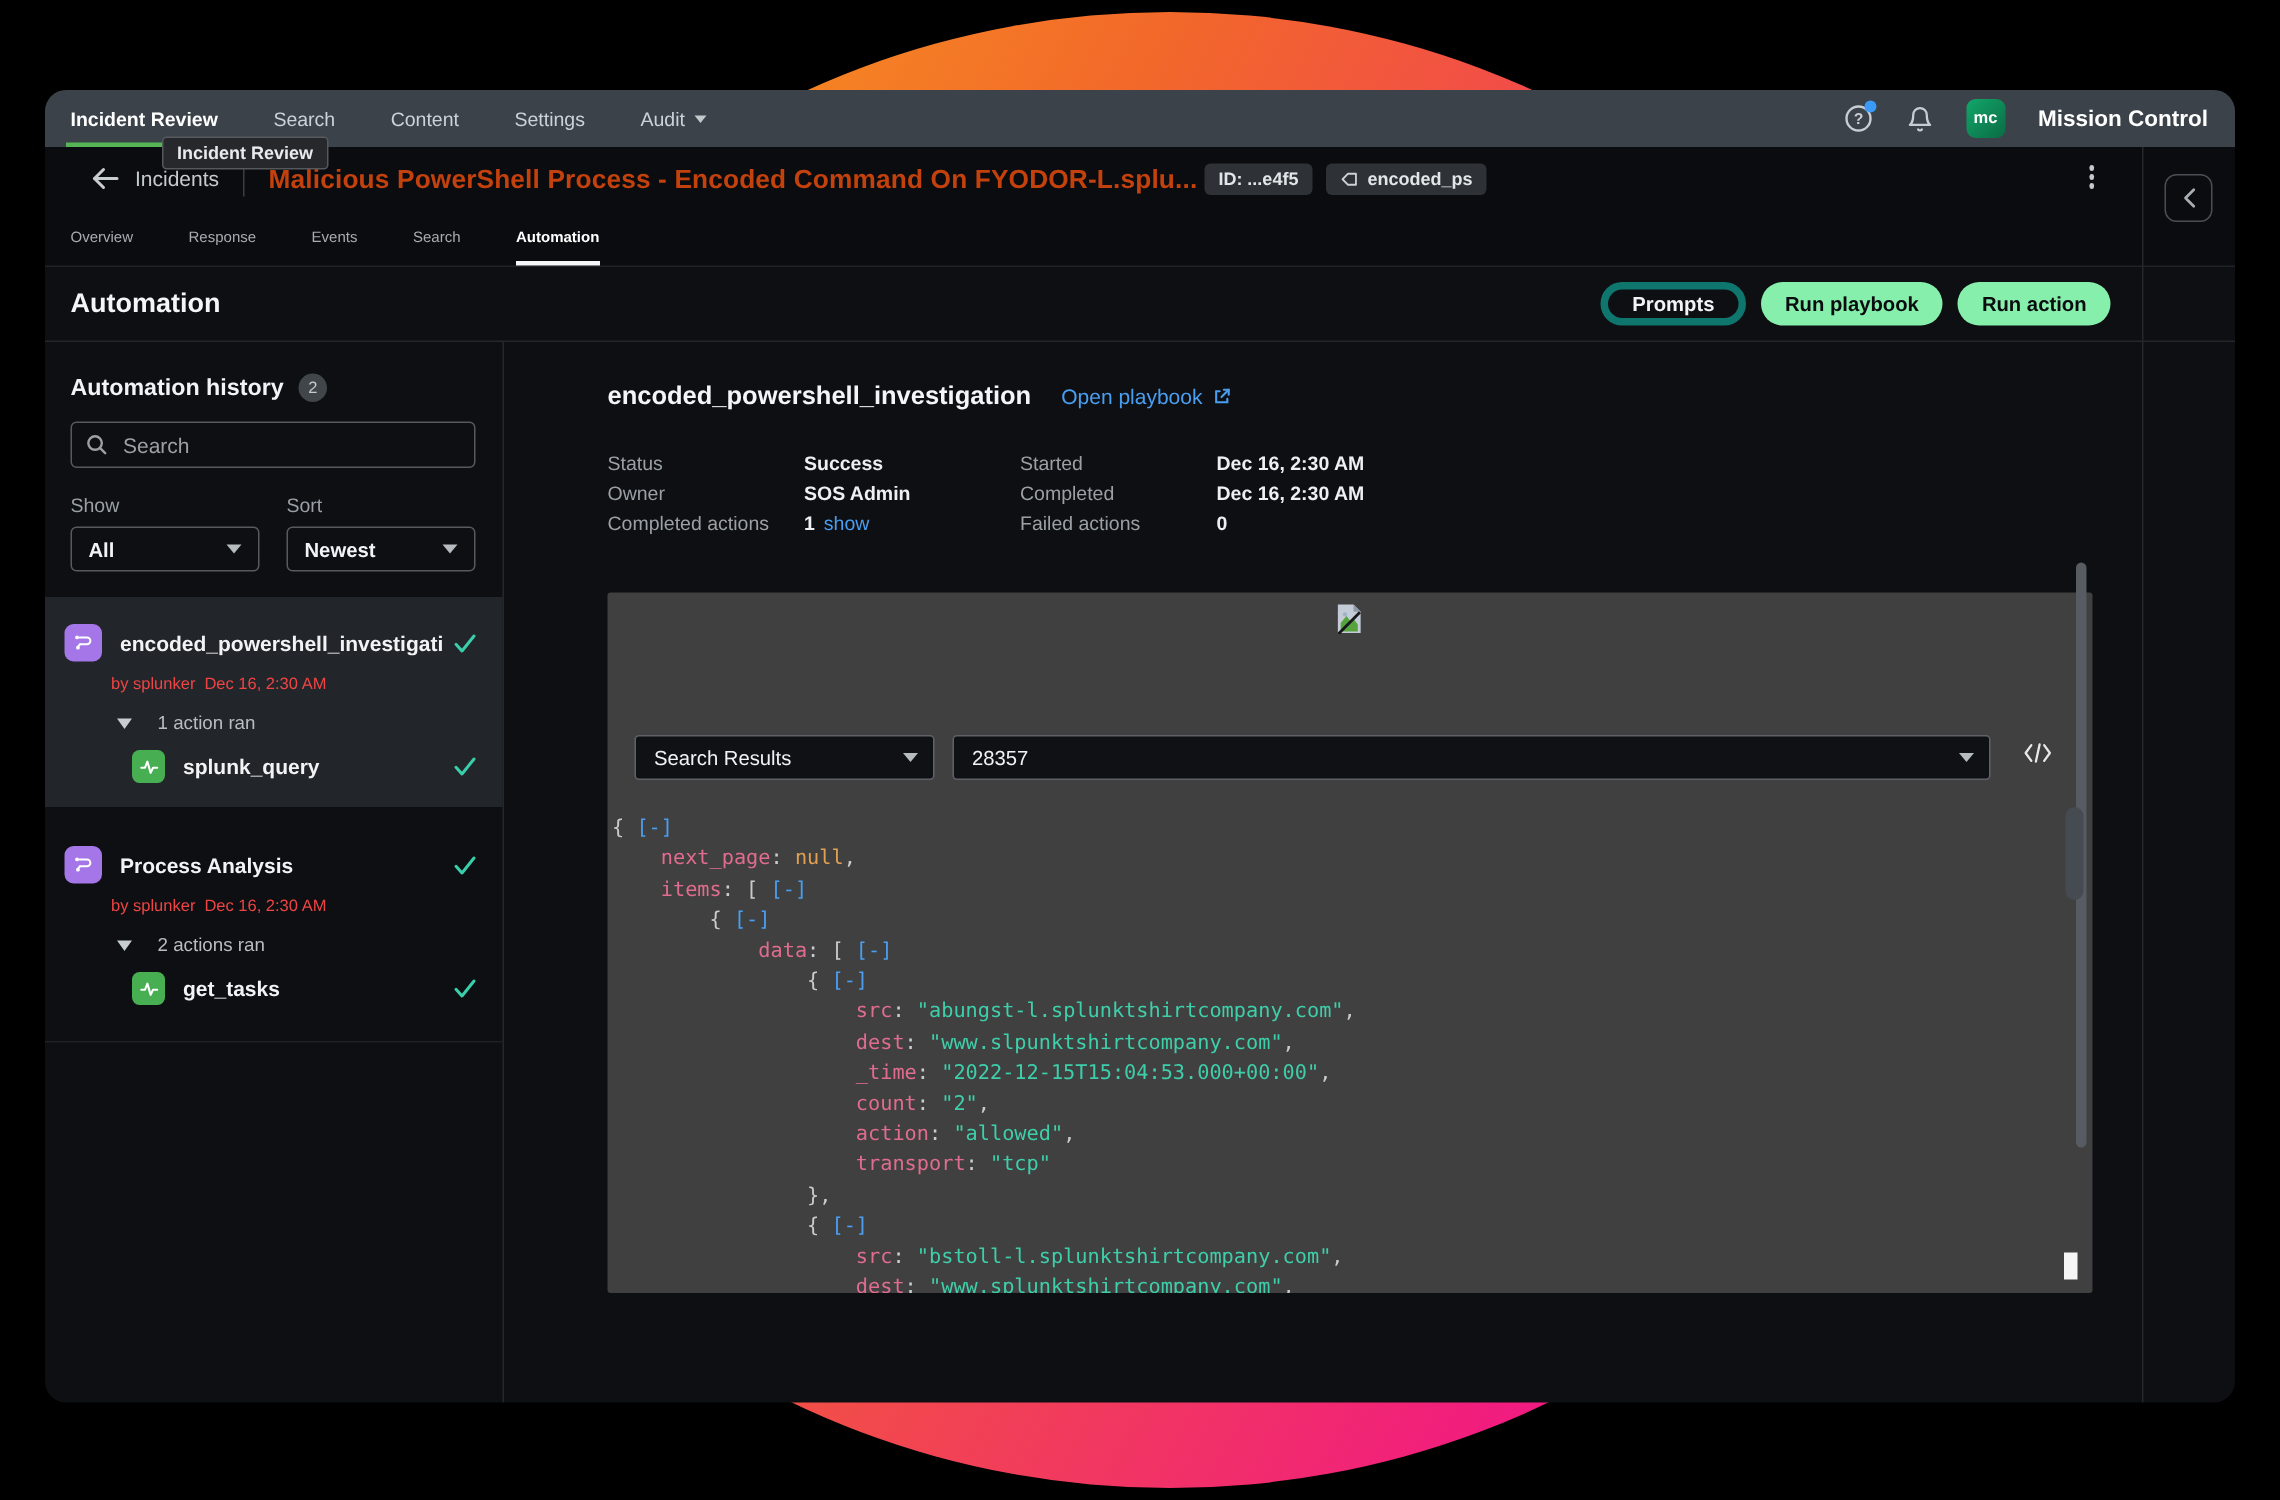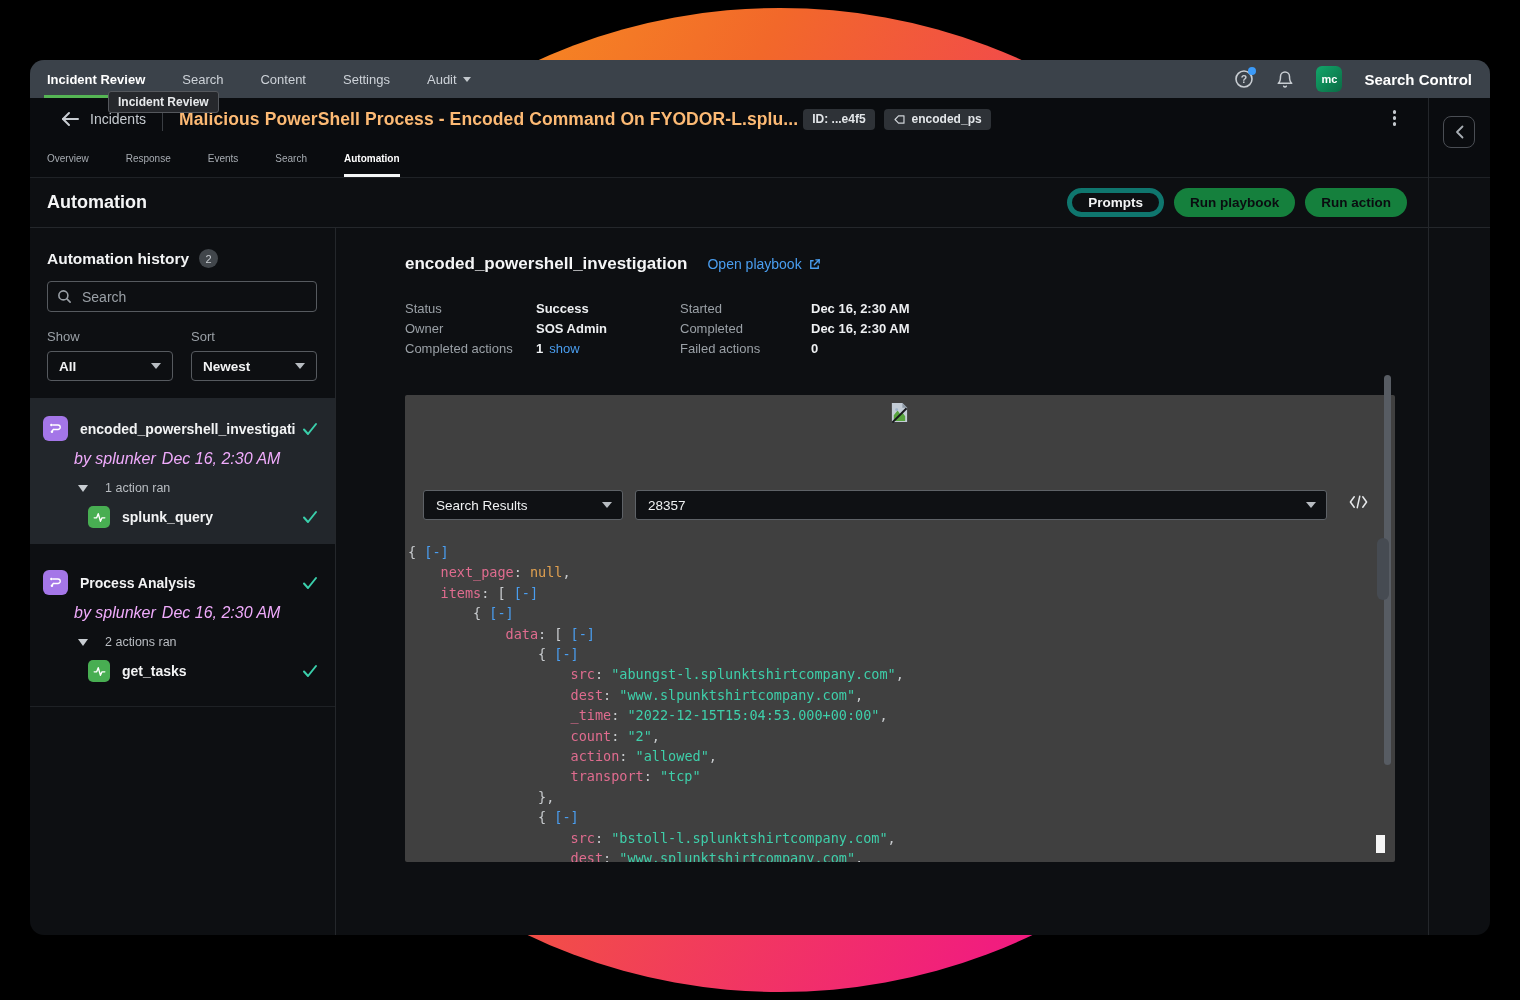--- a/index.html
+++ b/index.html
@@ -27,21 +27,21 @@
 
   
   .tooltip{position:absolute;left:78px;top:31px;z-index:6;background:#26282C;border:1px solid #55585D;
            border-radius:3px;color:#E8EAEC;font-size:12px;font-weight:600;padding:3px 9px;white-space:nowrap;}
 
   
   .inc-header{position:absolute;left:0;top:38px;width:100%;height:42px;background:#0A0C0F;
               display:flex;align-items:center;padding-left:31px;}
   .back-label{color:#C6CBD0;font-size:14px;margin-left:10px;}
   .hdiv{width:1px;height:24px;background:#3A3E43;margin:0 16px;}
-  .inc-title{color:#fdba74;font-size:17.5px;font-weight:bold;letter-spacing:.1px;}
+  .inc-title{color:#c2410c;font-size:17.5px;font-weight:bold;letter-spacing:.1px;}
   .badges{display:flex;gap:9px;margin-left:5px;justify-content:center;}
   .badge{display:flex;align-items:center;gap:6px;background:#2E3237;border-radius:4px;color:#E3E6E9;
          font-size:12px;font-weight:bold;padding:3px 9px;height:21px;}
   .kebab{position:absolute;right:94px;top:12px;display:flex;flex-direction:column;gap:2.5px;cursor:pointer;}
   .kebab i{width:3.5px;height:3.5px;border-radius:50%;background:#C4C9CE;}
 
   
   .tabbar{position:absolute;left:0;top:80px;width:100%;height:38px;background:#0A0C0F;display:flex;
           gap:37px;padding-left:17px;border-bottom:1px solid #1F2226;}
   .tab{position:relative;display:flex;align-items:center;color:#A7ACB2;font-size:10px;cursor:pointer;}
@@ -49,21 +49,21 @@
   .tab.active::after{content:'';position:absolute;left:0;right:0;bottom:0;height:3px;background:#F5F6F7;}
 
   
   .section-header{position:absolute;left:0;top:118px;width:100%;height:50px;display:flex;align-items:center;
                   padding-left:17px;border-bottom:1px solid #24272B;}
   .section-title{color:#F4F5F6;font-size:18px;font-weight:bold;}
   .section-actions{position:absolute;right:83px;display:flex;gap:10px;}
   .btn{height:29px;border-radius:15px;padding:0 16px;font-size:13.5px;font-weight:bold;display:flex;
        align-items:center;cursor:pointer;font-family:"Liberation Sans",sans-serif;}
   .btn-ghost{background:transparent;border:5px solid #0f766e;color:#F2F3F4;}
-  .btn-primary{background:#15803d;border:none;color:#0A0C10;text-align:center;}
+  .btn-primary{background:#86efac;border:none;color:#0A0C10;text-align:center;}
 
   
   .content{position:absolute;left:0;top:168px;right:0;bottom:0;}
   .sidebar{position:absolute;left:0;top:0;bottom:0;width:306px;border-right:1px solid #24272B;padding:0 18px 0 17px;}
   .main{position:absolute;left:354px;top:0;bottom:0;width:1044px;}
   .right-rail{position:absolute;right:0;top:38px;bottom:0;width:62px;border-left:1px solid #24272B;}
   .collapse-btn{position:absolute;left:14px;top:18px;width:32px;height:32px;border:1px solid #4A4E54;
                 border-radius:8px;display:flex;align-items:center;justify-content:center;cursor:pointer;}
 
   
@@ -83,21 +83,21 @@
             padding:0 11px;color:#F2F3F4;font-size:13.5px;font-weight:bold;cursor:pointer;position:relative;}
   .caret{width:0;height:0;border-left:5px solid transparent;border-right:5px solid transparent;
          border-top:6px solid #B7BCC1;position:absolute;right:11px;}
   .runs{margin:17px -18px 0 -17px;border-bottom:1px solid #1E2125;}
   .run{padding:18px 17px 16px 13px;margin-bottom:8px;cursor:pointer;}
   .run.selected{background:#22262B;}
   .run-head{display:flex;align-items:center;gap:7px;}
   .pb-icon{width:25px;height:25px;border-radius:6px;background:#A476E8;display:flex;align-items:center;justify-content:center;flex:none;}
   .run-name{color:#F2F3F4;font-size:14px;font-weight:600;flex:1;margin-left:5px;overflow:hidden;white-space:nowrap;}
   .check{flex:none;display:flex;}
-  .run-meta{margin:9px 0 0 31px;color:#f0abfc;font-size:16px;font-style:italic;}
+  .run-meta{margin:9px 0 0 31px;color:#ef4444;font-size:11px;}
   .run-meta .sep{display:inline-block;width:6px;}
   .run-toggle{margin:13px 0 0 35px;display:flex;align-items:center;gap:17px;color:#B9BDC2;font-size:12.5px;cursor:pointer;}
   .tri{width:0;height:0;border-left:5px solid transparent;border-right:5px solid transparent;border-top:7px solid #C8CDD2;}
   .action-row{margin:11px 0 0 45px;display:flex;align-items:center;gap:12px;}
   .act-icon{width:22px;height:22px;border-radius:5px;background:#48AE52;display:flex;align-items:center;justify-content:center;flex:none;}
   .act-name{color:#F2F3F4;font-size:14px;font-weight:600;flex:1;}
 
   
   .detail-title-row{display:flex;align-items:baseline;gap:20px;padding:26px 0 0 21px;}
   .detail-title{color:#F4F5F6;font-size:17px;font-weight:bold;}
@@ -149,21 +149,21 @@
           </svg>
           <span class="help-dot"></span>
         </span>
         <span style="display:flex;">
           <svg width="18" height="19" viewBox="0 0 24 24" fill="none" stroke="#C8CDD2" stroke-width="2" stroke-linecap="round" stroke-linejoin="round">
             <path d="M18 8a6 6 0 0 0-12 0c0 7-3 9-3 9h18s-3-2-3-9"></path>
               <path d="M13.7 21a2 2 0 0 1-3.4 0"></path>
           </svg>
         </span>
         <span class="mc-logo">mc</span>
-        <span class="brand">Search Control</span>
+        <span class="brand">Mission Control</span>
       </div>
     </div>
 
     <div class="tooltip">Incident Review</div>
 
     <div class="inc-header">
       <span style="display:flex;cursor:pointer;">
         <svg width="19" height="16" viewBox="0 0 19 16" fill="none" stroke="#C8CDD2" stroke-width="2" stroke-linecap="round" stroke-linejoin="round">
           <path d="M17 8H2"></path>
             <path d="M8 2 2 8l6 6"></path>

